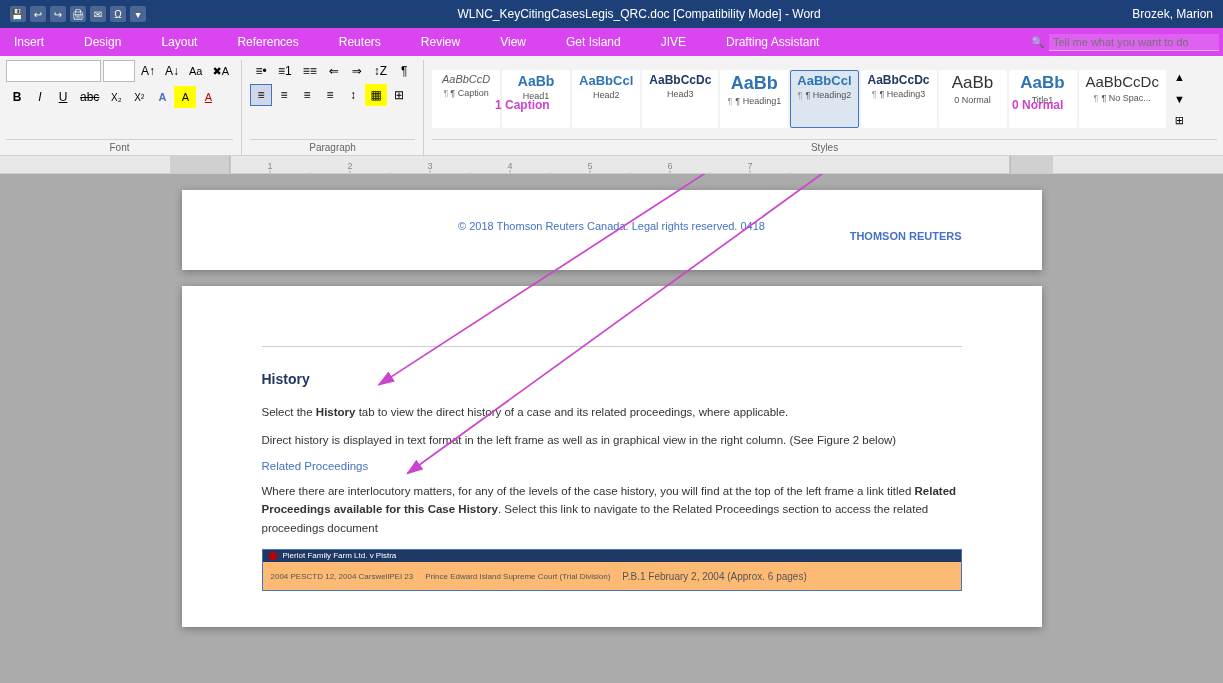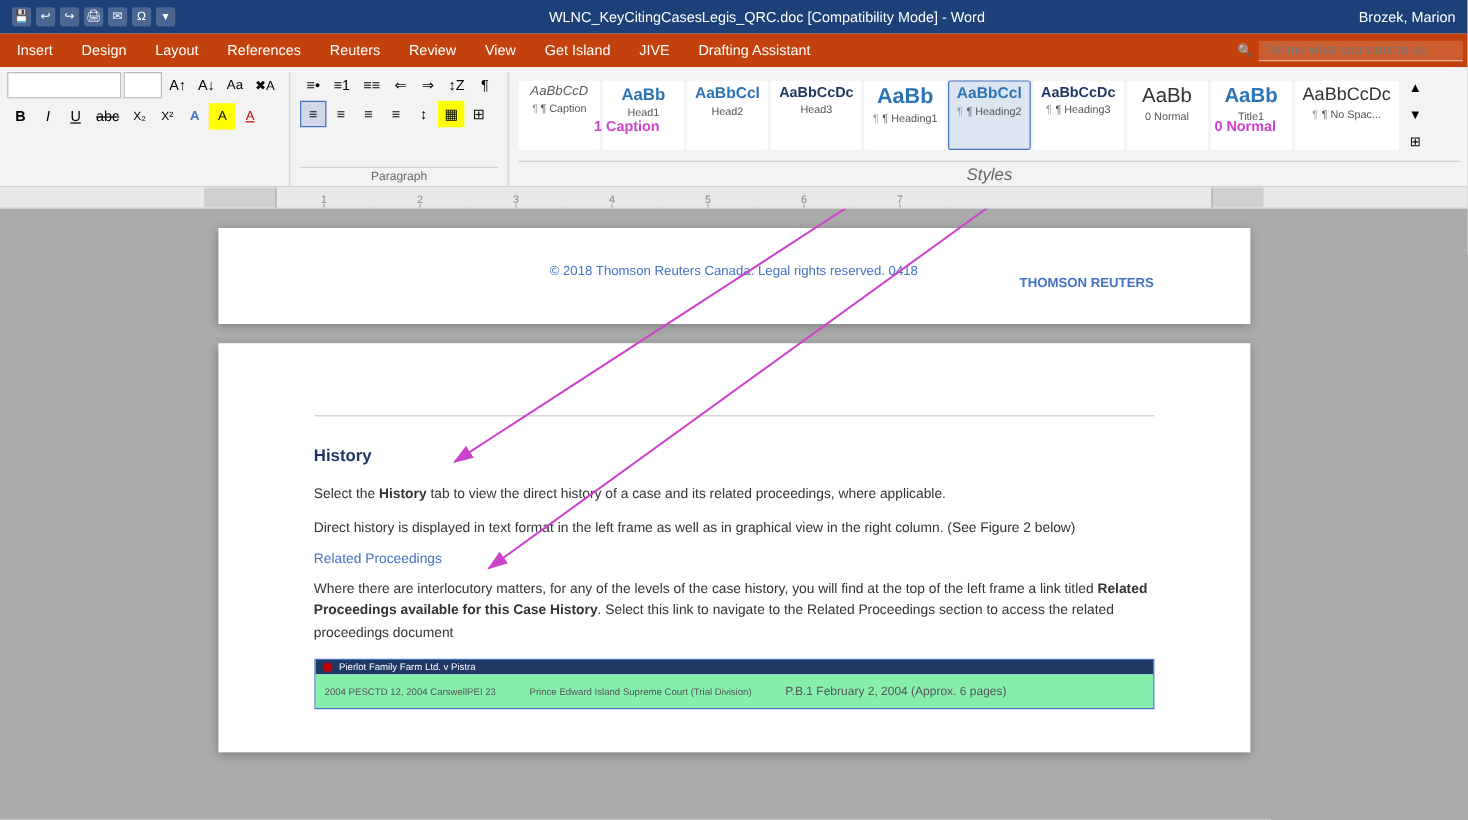--- a/index.html
+++ b/index.html
@@ -15,27 +15,27 @@
       justify-content: space-between;
       padding: 0 10px;
       font-size: 12px;
     }
     .title-bar-left { display: flex; align-items: center; gap: 6px; }
     .title-bar-icons { display: flex; gap: 4px; align-items: center; }
     .title-bar-icon { width: 16px; height: 16px; background: rgba(255,255,255,0.2); border-radius: 2px; display: flex; align-items: center; justify-content: center; font-size: 10px; color: white; cursor: pointer; }
 
     
     .menu-bar {
-      background: #c2410c;
+      background: #d946ef;
       color: white;
       height: 28px;
       display: flex;
       align-items: center;
       padding: 0 4px;
-      gap: 4px;
+      gap: 20px;
       font-size: 12px;
     }
     .menu-item {
       padding: 4px 10px;
       cursor: pointer;
       border-radius: 2px;
       white-space: nowrap;
     }
     .menu-search {
       margin-left: auto;
@@ -274,28 +274,28 @@
       background: #1f3864;
       height: 12px;
       display: flex;
       align-items: center;
       padding: 0 6px;
       gap: 6px;
     }
     .figure-header-dot { width: 8px; height: 8px; background: #c00000; border-radius: 50%; }
     .figure-header-text { font-size: 8px; color: white; }
     .figure-body {
-      background: #86efac;
+      background: #fdba74;
       height: 30px;
       padding: 4px 8px;
       font-size: 8px;
       color: #333;
       display: flex;
       align-items: center;
-      gap: 28px;
+      gap: 12px;
     }
   </style>
 </head>
 <body>
 
 <div class="title-bar">
   <div class="title-bar-left">
     <div class="title-bar-icons">
       <div class="title-bar-icon">💾</div>
       <div class="title-bar-icon">↩</div>
@@ -345,20 +345,21 @@
           <button class="format-btn italic">I</button>
           <button class="format-btn underline">U</button>
           <button class="format-btn" style="text-decoration:line-through;">abc</button>
           <button class="format-btn" style="font-size:10px;">X₂</button>
           <button class="format-btn" style="font-size:10px;">X²</button>
           <button class="format-btn" style="font-size:11px;color:#4472c4;font-weight:bold;">A</button>
           <button class="format-btn" style="font-size:11px;background:yellow;">A</button>
           <button class="format-btn" style="font-size:11px;color:#c00000;text-decoration:underline;text-decoration-color:#c00000;">A</button>
         </div>
       </div>
+      <div class="ribbon-group-label">Font</div>
     </div>
 
     <div class="ribbon-group">
       <div class="ribbon-group-content" style="flex-direction:column; align-items:flex-start; gap:2px;">
         <div style="display:flex;gap:1px;">
           <button class="format-btn">≡•</button>
           <button class="format-btn">≡1</button>
           <button class="format-btn">≡≡</button>
           <button class="format-btn">⇐</button>
           <button class="format-btn">⇒</button>
@@ -445,21 +446,21 @@
               <span style="margin-left:1px;">¶ No Spac...</span>
             </div>
         </div>
 
         <div style="display:flex;flex-direction:column;justify-content:center;gap:2px;margin-left:2px;">
           <button class="small-btn">▲</button>
           <button class="small-btn">▼</button>
           <button class="small-btn">⊞</button>
         </div>
       </div>
-      <div class="ribbon-group-label" style="border-top:1px solid #d0d0d0;margin-top:2px;font-size:14px;color:#666;text-align:center;padding:2px 0;font-style:italic;">Styles</div>
+      <div class="ribbon-group-label" style="border-top:1px solid #d0d0d0;margin-top:2px;font-size:10px;color:#666;text-align:center;padding:2px 0;">Styles</div>
     </div>
   </div>
 </div>
 
 <div class="ruler">
   <svg width="900" height="18">
     <rect width="900" height="18" fill="#e8e8e8"></rect>
     <rect x="0" y="0" width="60" height="18" fill="#d0d0d0"></rect>
     <rect x="840" y="0" width="60" height="18" fill="#d0d0d0"></rect>
     <line x1="60" y1="0" x2="60" y2="18" stroke="#aaa" stroke-width="1"></line>

